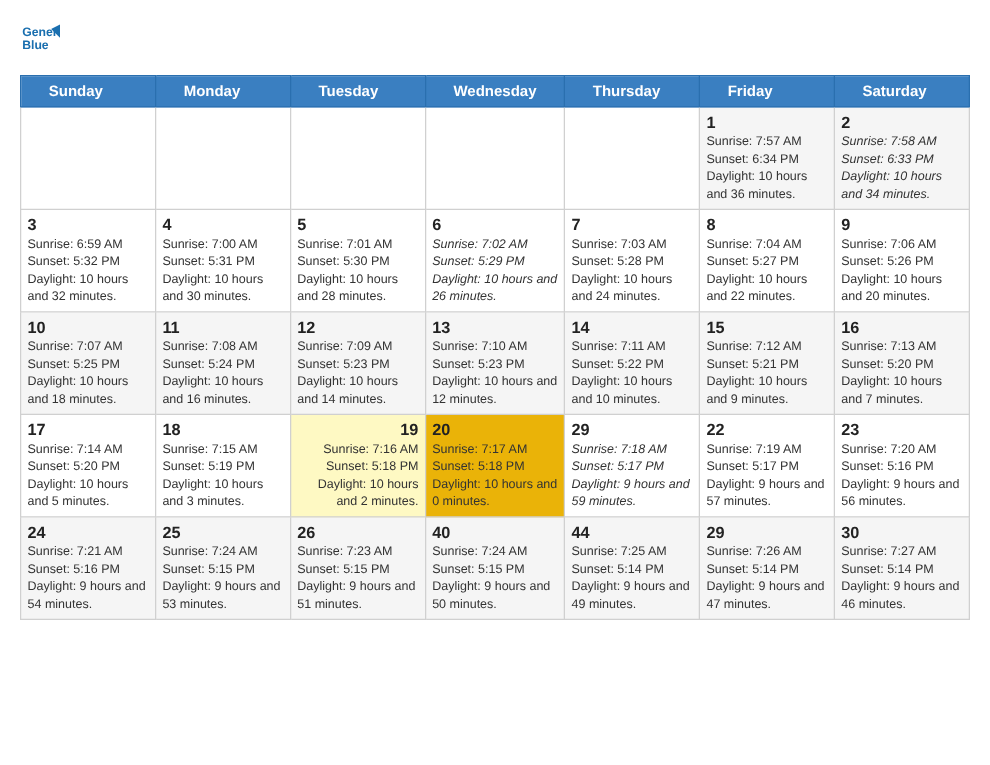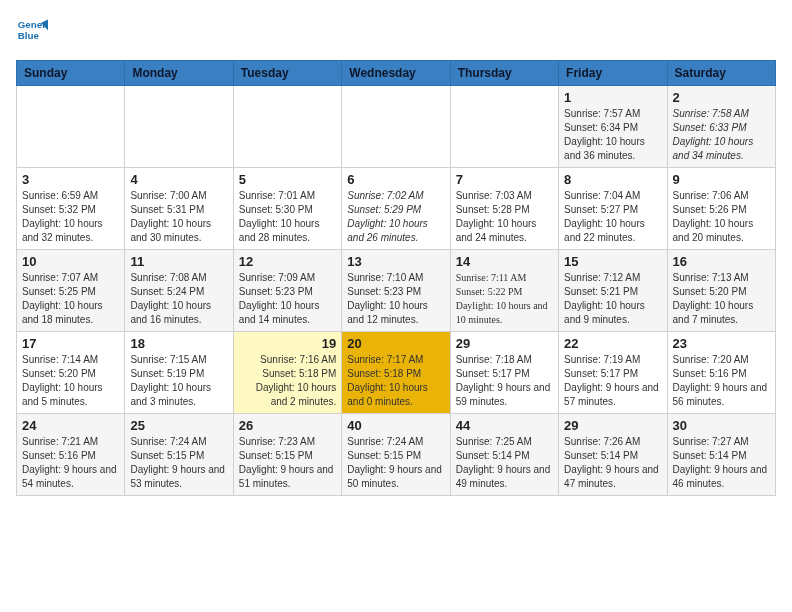--- a/index.html
+++ b/index.html
@@ -36,24 +36,24 @@
     .location {
       font-size: 16px;
       color: #444;
     }
     .calendar {
       width: 100%;
       border-collapse: collapse;
     }
     .calendar th {
       background: #3a7fc1;
-      color: #0f172a;
+      color: #ffffff;
       font-size: 12px;
       font-weight: bold;
-      padding: 5px 7px;
+      padding: 5px 22px;
       text-align: left;
       border: 1px solid #2a6faf;
     }
     .calendar td {
       vertical-align: top;
       border: 1px solid #d0d0d0;
       padding: 4px 5px;
       width: 108px;
       min-height: 80px;
       font-size: 10.5px;
@@ -195,21 +195,21 @@
 Daylight: 10 hours and 14 minutes.</div>
         </td>
         <td style="background: rgb(245, 245, 245);">
           <span class="day-num">13</span>
           <div class="day-info" style="white-space: pre-line;">Sunrise: 7:10 AM
 Sunset: 5:23 PM
 Daylight: 10 hours and 12 minutes.</div>
         </td>
         <td style="background: rgb(245, 245, 245);">
           <span class="day-num">14</span>
-          <div class="day-info" style="white-space: pre-line; font-family: Liberation Serif, serif;">Sunrise: 7:11 AM
+          <div class="day-info" style="white-space: pre-line;">Sunrise: 7:11 AM
 Sunset: 5:22 PM
 Daylight: 10 hours and 10 minutes.</div>
         </td>
         <td style="background: rgb(245, 245, 245);">
           <span class="day-num">15</span>
           <div class="day-info" style="white-space: pre-line;">Sunrise: 7:12 AM
 Sunset: 5:21 PM
 Daylight: 10 hours and 9 minutes.</div>
         </td>
         <td style="background: rgb(245, 245, 245);">
@@ -239,21 +239,21 @@
 Daylight: 10 hours and 2 minutes.</div>
         </td>
         <td style="background: #eab308; margin-left: 19px;">
           <span class="day-num">20</span>
           <div class="day-info" style="white-space: pre-line;">Sunrise: 7:17 AM
 Sunset: 5:18 PM
 Daylight: 10 hours and 0 minutes.</div>
         </td>
         <td style="background: rgb(255, 255, 255);">
           <span class="day-num">29</span>
-          <div class="day-info" style="white-space: pre-line;">Sunrise: 7:18 AM
+          <div class="day-info" style="white-space: pre-line; font-style: italic;">Sunrise: 7:18 AM
 Sunset: 5:17 PM
 Daylight: 9 hours and 59 minutes.</div>
         </td>
         <td style="background: rgb(255, 255, 255);">
           <span class="day-num">22</span>
           <div class="day-info" style="white-space: pre-line;">Sunrise: 7:19 AM
 Sunset: 5:17 PM
 Daylight: 9 hours and 57 minutes.</div>
         </td>
         <td style="background: rgb(255, 255, 255);">

